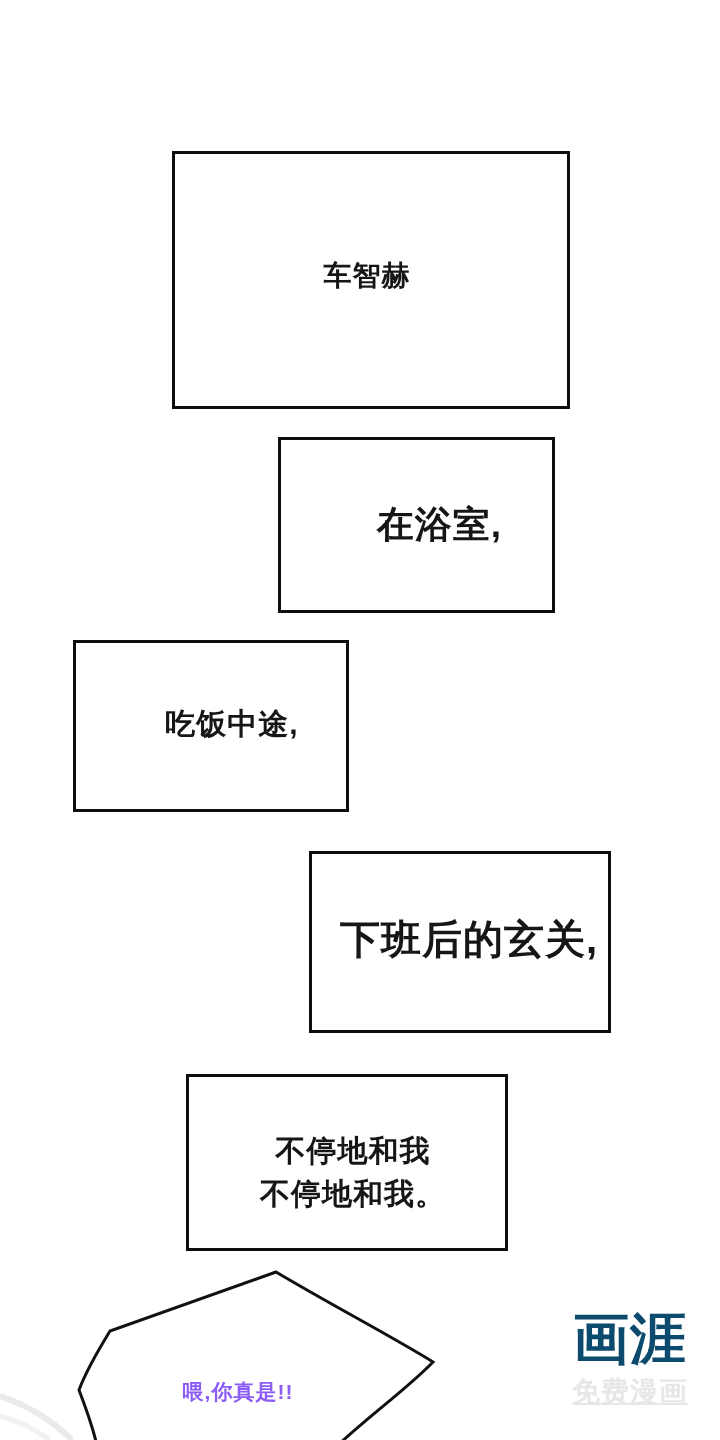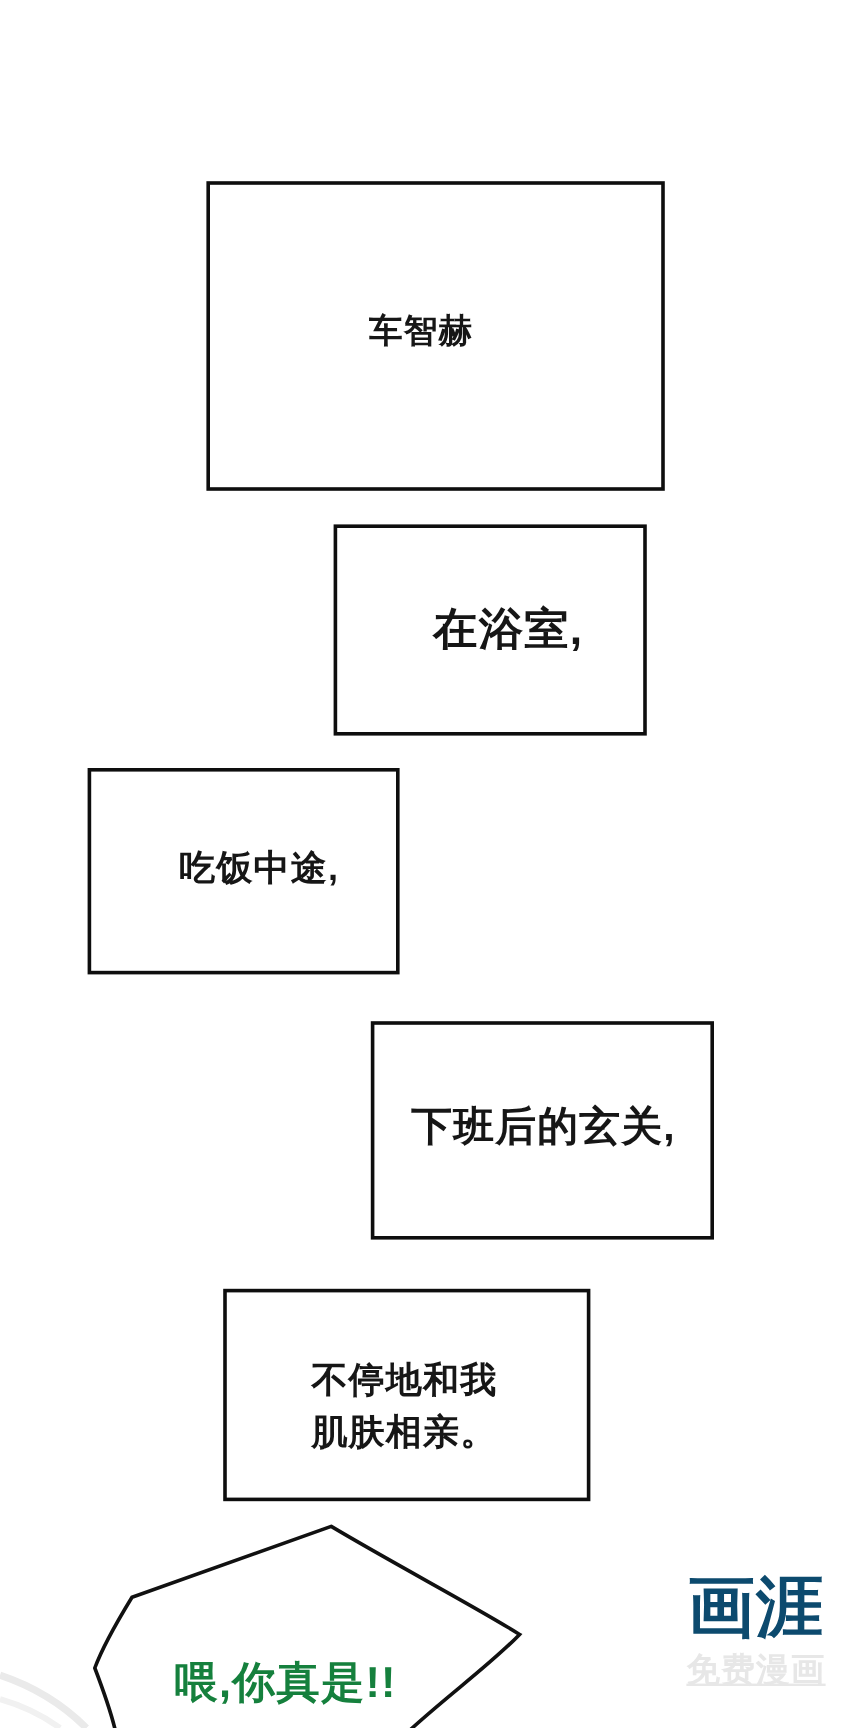--- a/index.html
+++ b/index.html
@@ -14,42 +14,43 @@
 
   .nbox {
     position:absolute;
     background:#ffffff;
     border:3px solid #0e0e0e;
     display:flex; align-items:center; justify-content:center;
     text-align:center;
     color:#161616;
     font-weight:600;
     z-index:2;
+    padding-left:16px;
   }
   .ntext { line-height:1.42; letter-spacing:1px; }
   .nline { display:block; }
 
   #box1 { left:172px; top:151px; width:376px; height:252px; font-size:28px; }
   #box1 .ntext { transform:translate(-12px,-4px); }
   #box2 { left:278px; top:437px; width:255px; height:170px; font-size:37px; }
   #box2 .ntext { transform:translate(15px,0px); }
   #box3 { left:73px;  top:640px; width:254px; height:166px; font-size:30px; }
   #box3 .ntext { transform:translate(13px,-2px); }
-  #box4 { left:309px; top:851px; width:280px; height:176px; font-size:34px; }
+  #box4 { left:309px; top:851px; width:280px; height:176px; font-size:40px; }
   #box4 .ntext { transform:translate(1px,-3px); }
   #box5 { left:186px; top:1074px; width:300px; height:171px; font-size:30px; }
   #box5 .ntext { transform:translate(-2px,-6px);margin-top:32px; }
 
   .artwork { position:absolute; left:0; top:0; z-index:1; pointer-events:none; }
 
   .bubble-text {
     position:absolute; left:118px; top:1378px; width:240px;
     text-align:center;
-    font-size:36px; font-weight:700;
-    color:#15803d;
+    font-size:21px; font-weight:700;
+    color:#8b5cf6;
     letter-spacing:1px;
     z-index:3;
   }
 
   .watermark {
     position:absolute; left:560px; top:1310px; width:140px;
     text-align:center;
     z-index:4;
     user-select:none;
   }
@@ -90,21 +91,21 @@
 
   <div class="nbox" id="box4">
     <div class="ntext">
       <span class="nline">下班后的玄关,</span>
     </div>
   </div>
 
   <div class="nbox" id="box5">
     <div class="ntext">
       <span class="nline">不停地和我</span>
-      <span class="nline">肌肤相亲。</span>
+      <span class="nline">不停地和我。</span>
     </div>
   </div>
 
   <svg class="artwork" width="720" height="1440" viewBox="0 0 720 1440">
 
     <path d="M 0 1396 Q 42 1410 72 1440" stroke="#eaeaea" stroke-width="6" fill="none"></path>
     <path d="M 0 1416 Q 28 1424 50 1440" stroke="#f1f1f1" stroke-width="5" fill="none"></path>
 
     <path d="M 276 1272
              L 110 1331

